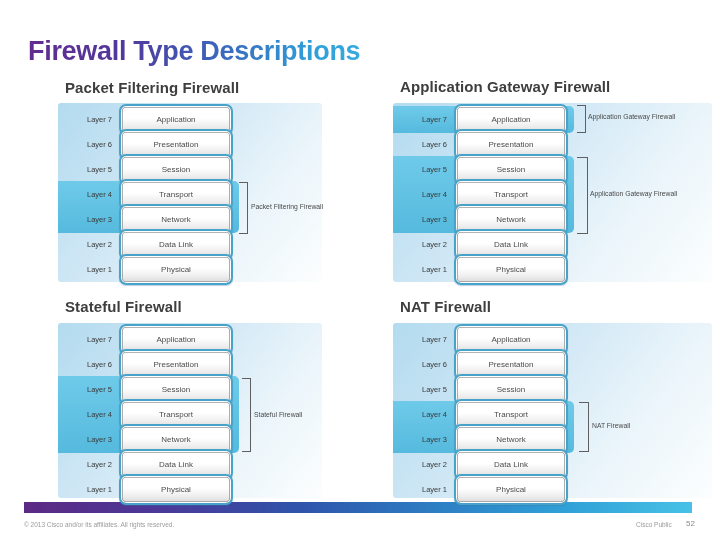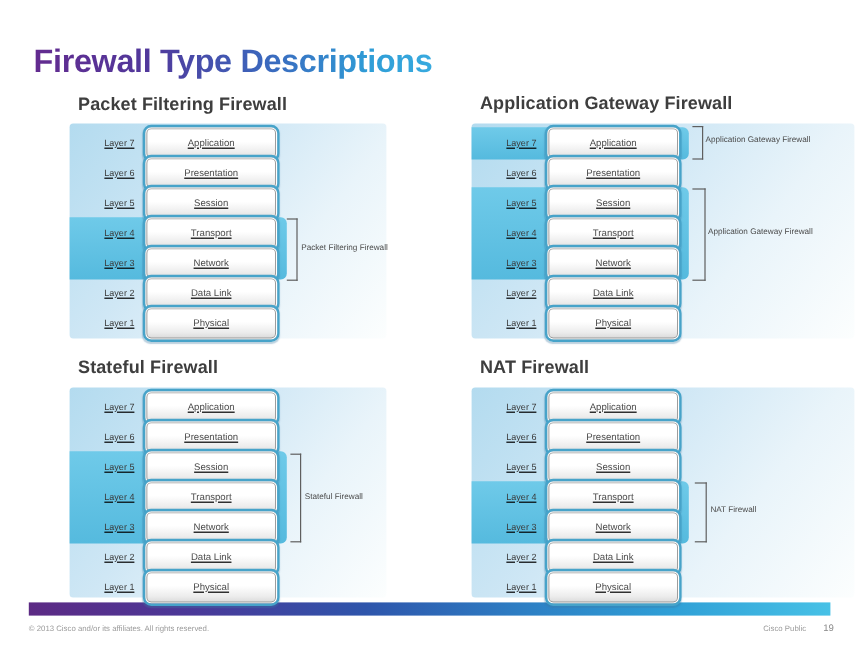--- a/index.html
+++ b/index.html
@@ -36,21 +36,21 @@
     position:absolute; border-radius:3px;
     background:linear-gradient(128deg,#b3dbef 0%, #cfe7f5 38%, #e9f4fa 68%, #fcfefe 100%);
   }
   #p0 { left:58px;  top:103px; width:264px; height:179px; }
   #p1 { left:393px; top:103px; width:319px; height:179px; }
   #p2 { left:58px;  top:323px; width:264px; height:175px; }
   #p3 { left:393px; top:323px; width:319px; height:175px; }
 
   
   .rows { position:relative; z-index:2; padding-top:4px; }
-  .row  { height:25px; display:flex; align-items:center;text-decoration:underline; }
+  .row  { height:25px; display:flex; align-items:center; }
   .llabel {
     width:54px; text-align:right; padding-right:7px;
     font-size:7.5px; color:#3a3a3a;
   }
   .lbox {
     box-sizing:border-box; width:114px; height:31px;
     border:2px solid #47a3c9; border-radius:7px;
     background:linear-gradient(180deg,#ffffff 45%,#ececec 78%,#d6d6d6 100%);
     box-shadow: inset 0 0 0 1px #ffffff, inset 0 0 0 1.8px #9a9a9a, 0 1px 1px rgba(60,120,160,.35);
     display:flex; align-items:center; justify-content:center;
@@ -304,15 +304,15 @@
           </span>
       </div>
     </div>
     <div class="bracket"></div>
     <div class="blabel">NAT Firewall</div>
   </div>
 
   <div class="bar"></div>
   <div class="copy">© 2013 Cisco and/or its affiliates. All rights reserved.</div>
   <div class="pub">Cisco Public</div>
-  <div class="pagenum">19</div>
+  <div class="pagenum">52</div>
 
 </div>
 
 </body></html>

